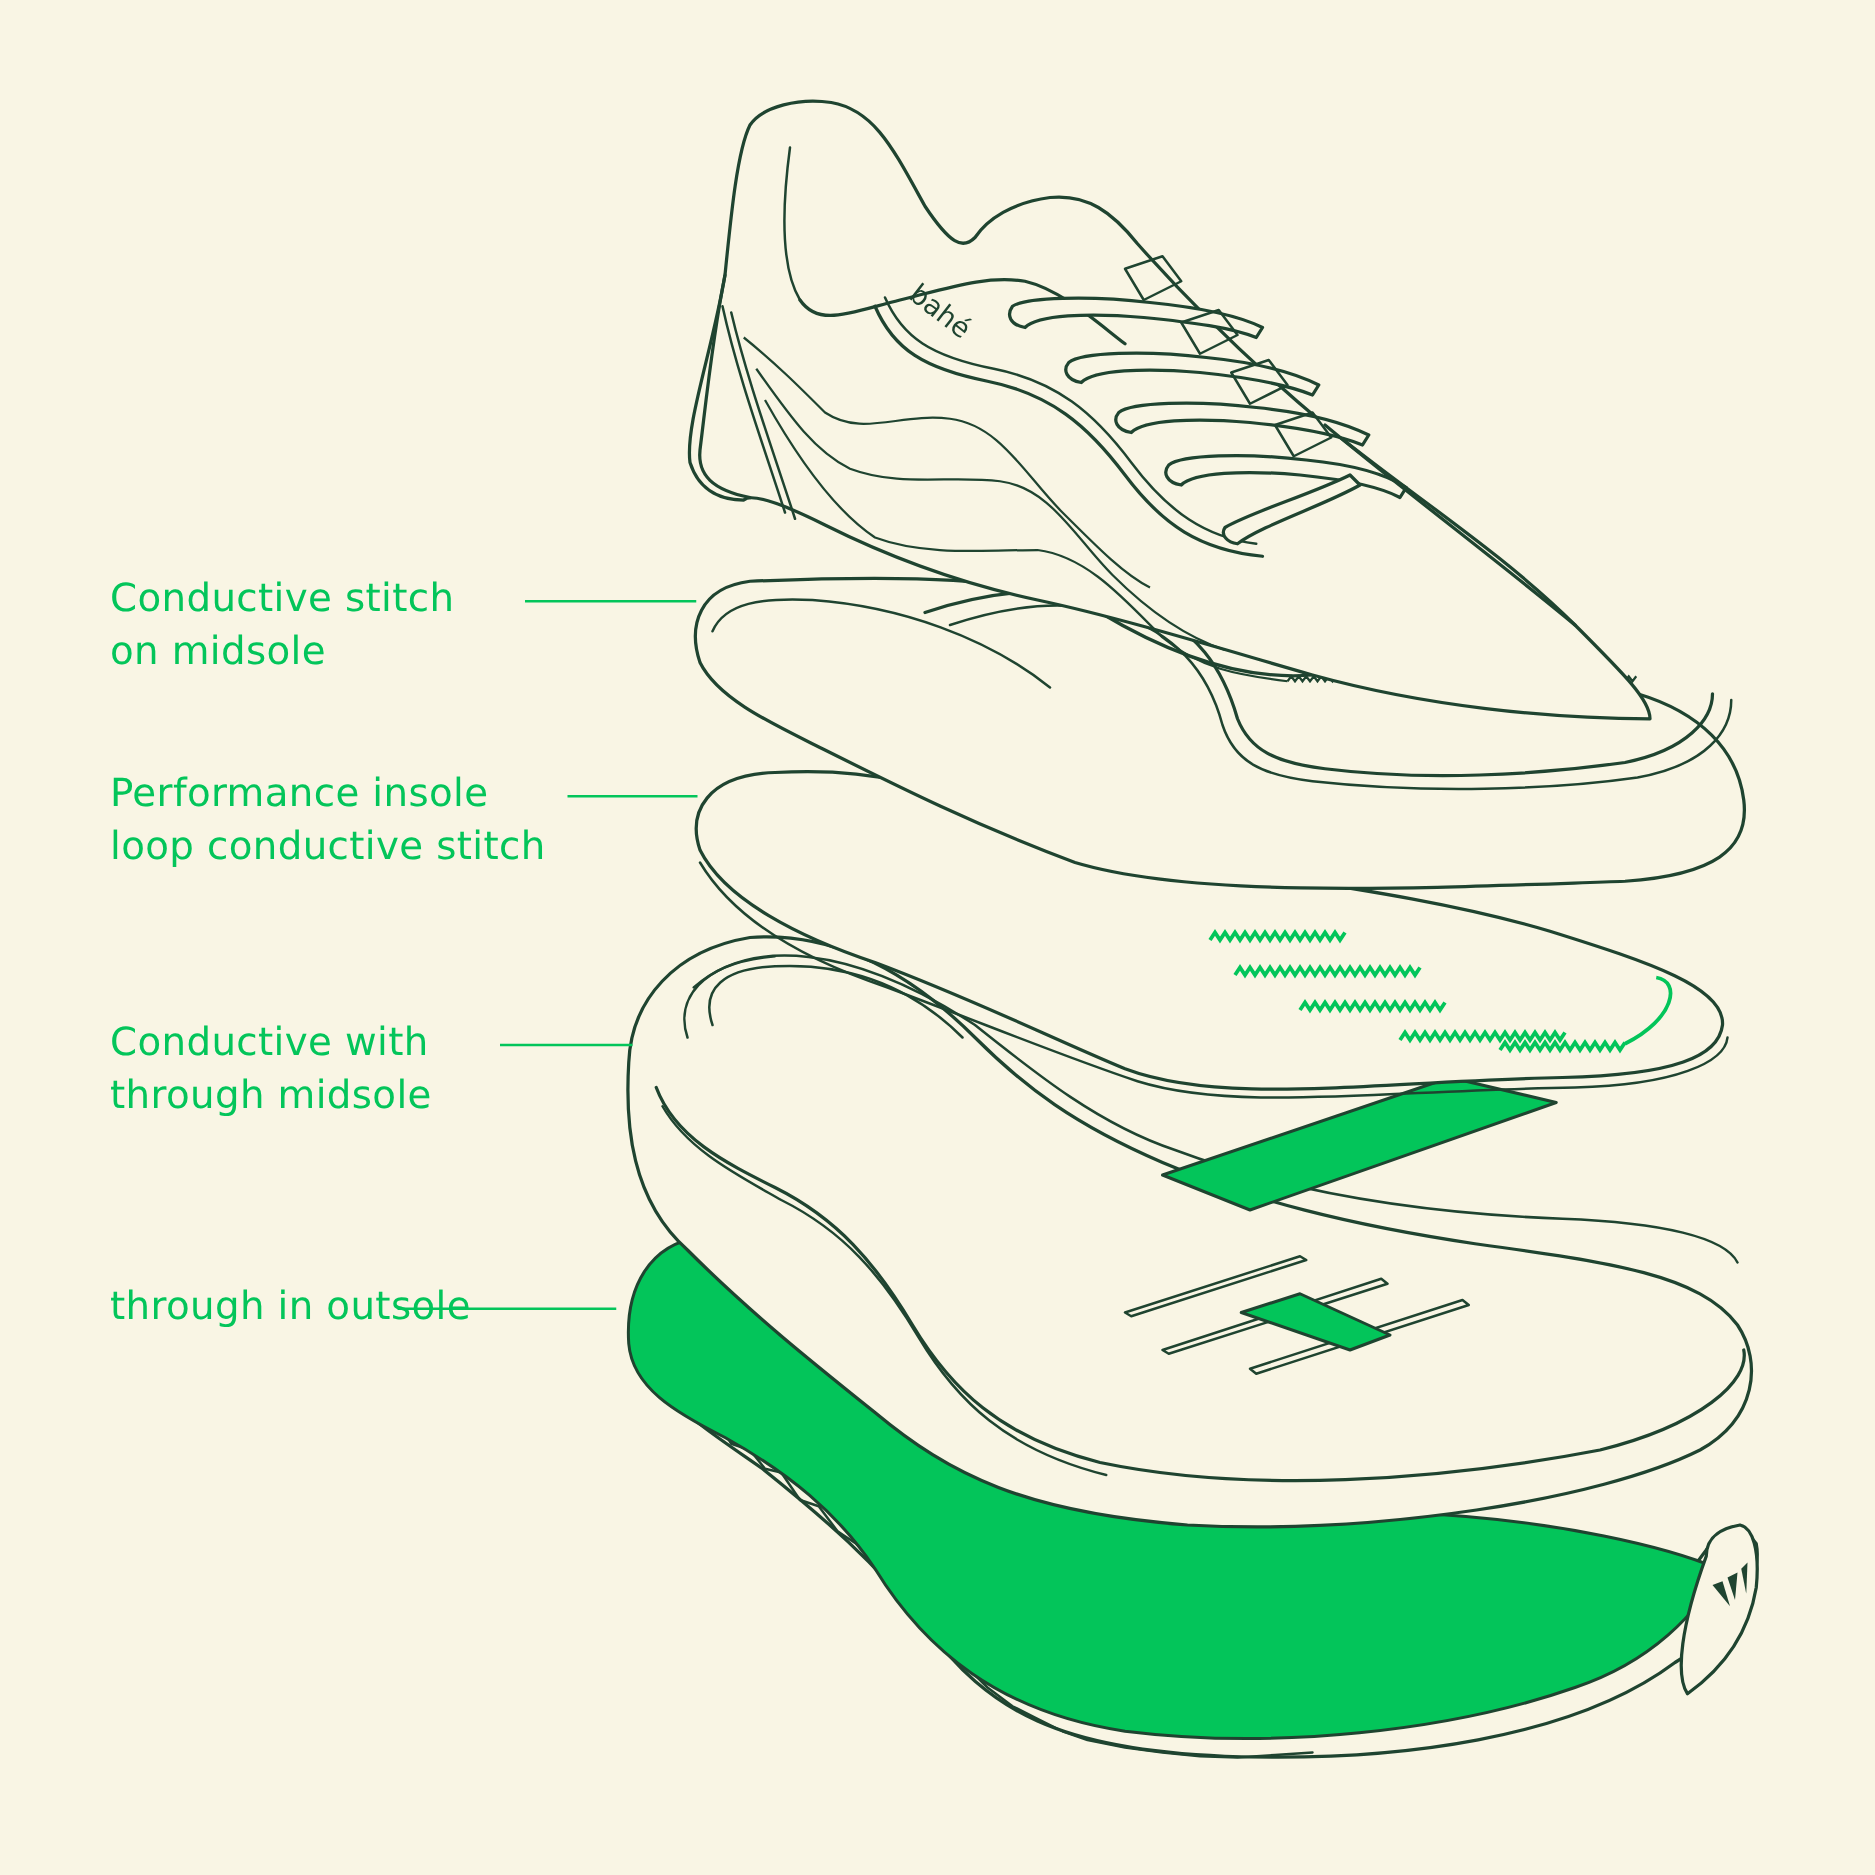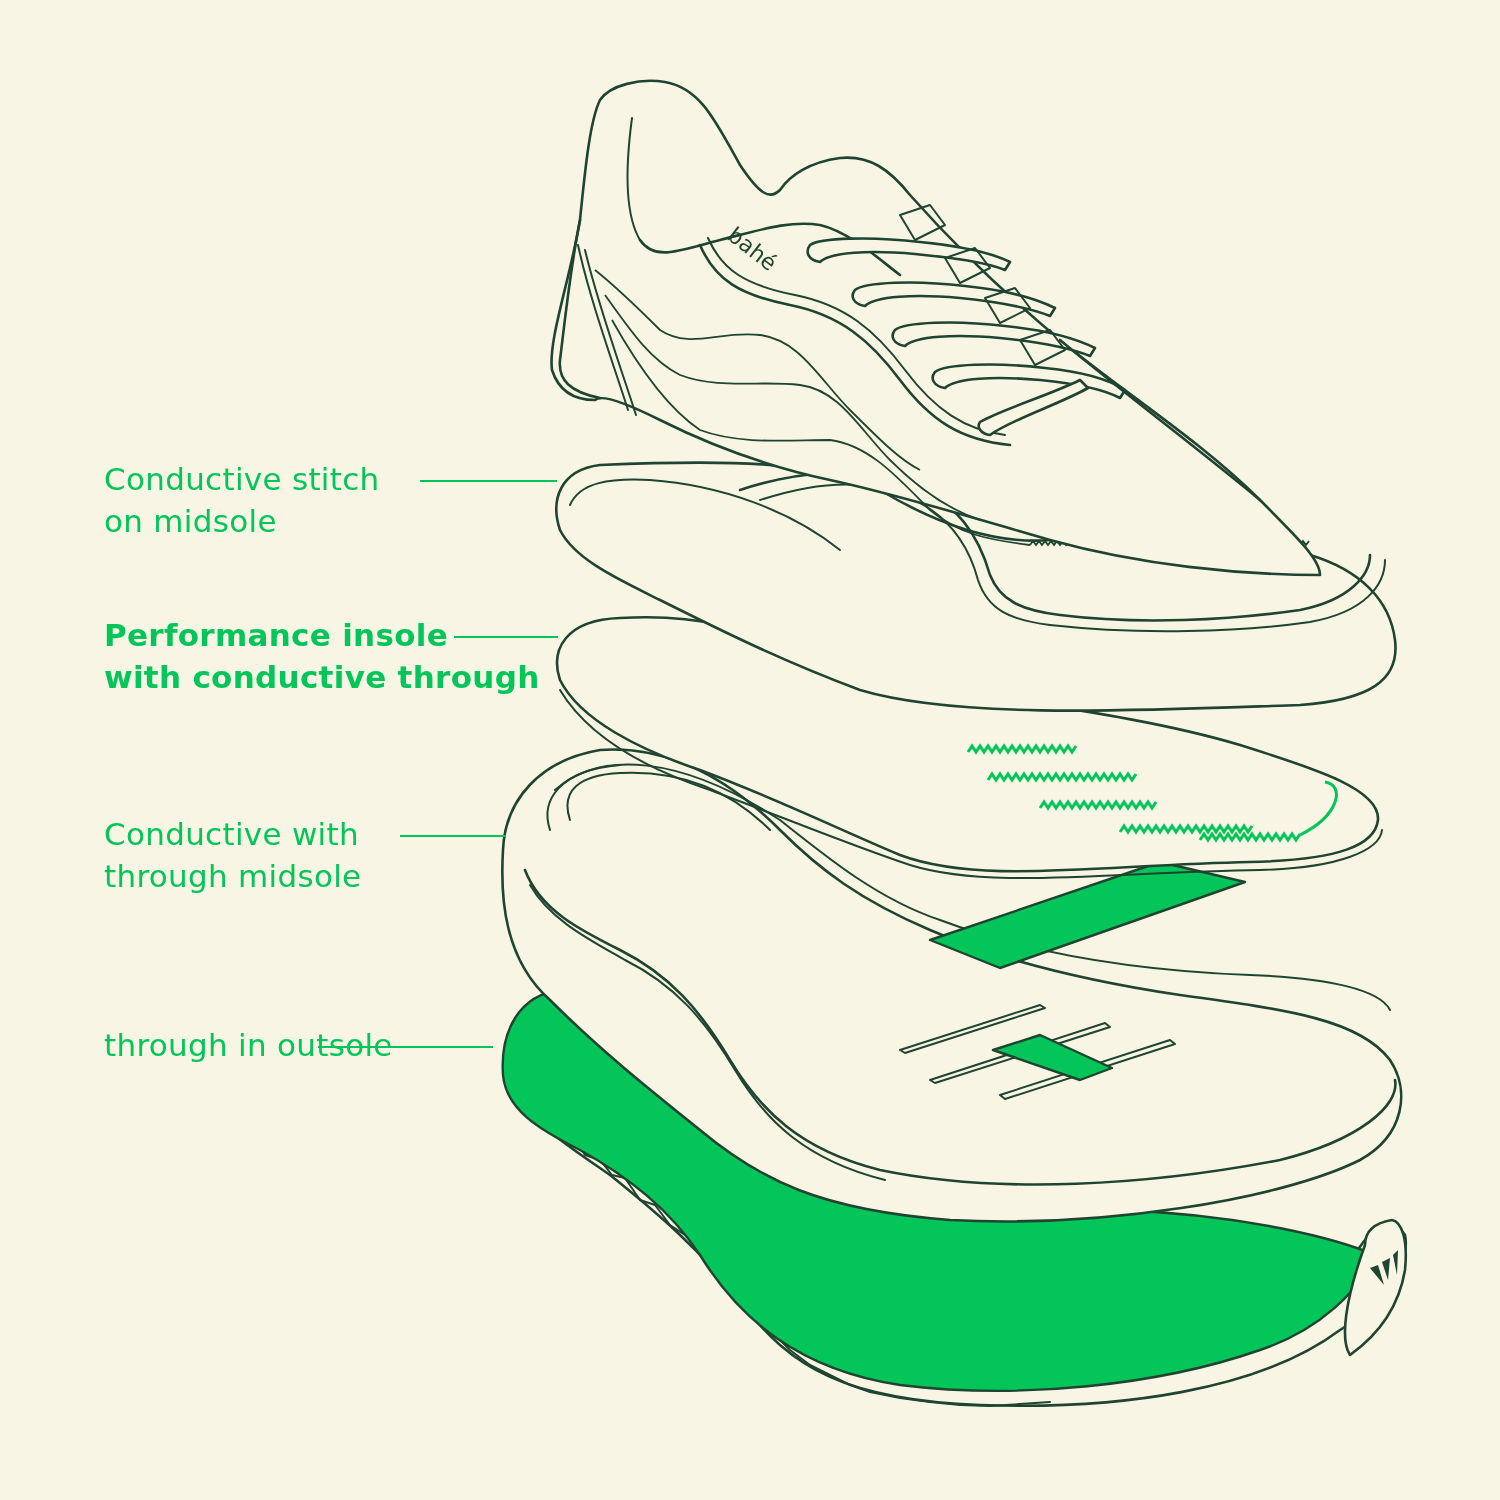--- a/index.html
+++ b/index.html
@@ -9,21 +9,21 @@
       font-family: "DejaVu Sans", "Liberation Sans", sans-serif;
       position: relative;
     }
     .canvas { position: absolute; left: 0; top: 0; width: 1500px; height: 1500px; }
     .callout {
       position: absolute; left: 88px;
       color: #03c55a;
       font-size: 31px; line-height: 42px; font-weight: 500;
       letter-spacing: 0.3px;
     }
-    .callout .line1, .callout .line2 { display: block; white-space: nowrap; margin-left: 16px; }
+    .callout .line1, .callout .line2 { display: block; white-space: nowrap; }
     .leader { position: absolute; height: 2px; background: #03c55a; }
     svg { position: absolute; left: 0; top: 0; }
     .ink { fill: none; stroke: #1f4430; stroke-width: 2.6; stroke-linecap: round; stroke-linejoin: round; }
     .ink-thin { fill: none; stroke: #1f4430; stroke-width: 2; stroke-linecap: round; stroke-linejoin: round; }
     .fillpaper { fill: #f9f5e4; stroke: #1f4430; stroke-width: 2.6; stroke-linejoin: round; }
     .greenfill { fill: #03c55a; stroke: #1f4430; stroke-width: 2.4; stroke-linejoin: round; }
     .zig { fill: none; stroke: #03c55a; stroke-width: 3; stroke-linejoin: miter; }
     .zigdark { fill: none; stroke: #1f4430; stroke-width: 1.8; }
     .brand { fill: #1f4430; font-size: 22px; font-family: "DejaVu Sans", sans-serif; }
   </style>
@@ -125,23 +125,23 @@
       <path class="ink" d="M1060,340 C1120,390 1200,450 1260,500"></path>
     </g>
   </svg>
 
   <div class="callout" style="top:458px;">
     <span class="line1">Conductive stitch</span>
     <span class="line2">on midsole</span>
   </div>
   <div class="leader" style="left:420px; top:480px; width:137px;"></div>
 
-  <div class="callout" style="top:614px;font-weight:bold;">
+  <div class="callout" style="top:614px;">
     <span class="line1">Performance insole</span>
-    <span class="line2">with conductive through</span>
+    <span class="line2">loop conductive stitch</span>
   </div>
   <div class="leader" style="left:454px; top:636px; width:104px;"></div>
 
   <div class="callout" style="top:813px;">
     <span class="line1">Conductive with</span>
     <span class="line2">through midsole</span>
   </div>
   <div class="leader" style="left:400px; top:835px; width:106px;"></div>
 
   <div class="callout" style="top:1024px;">

